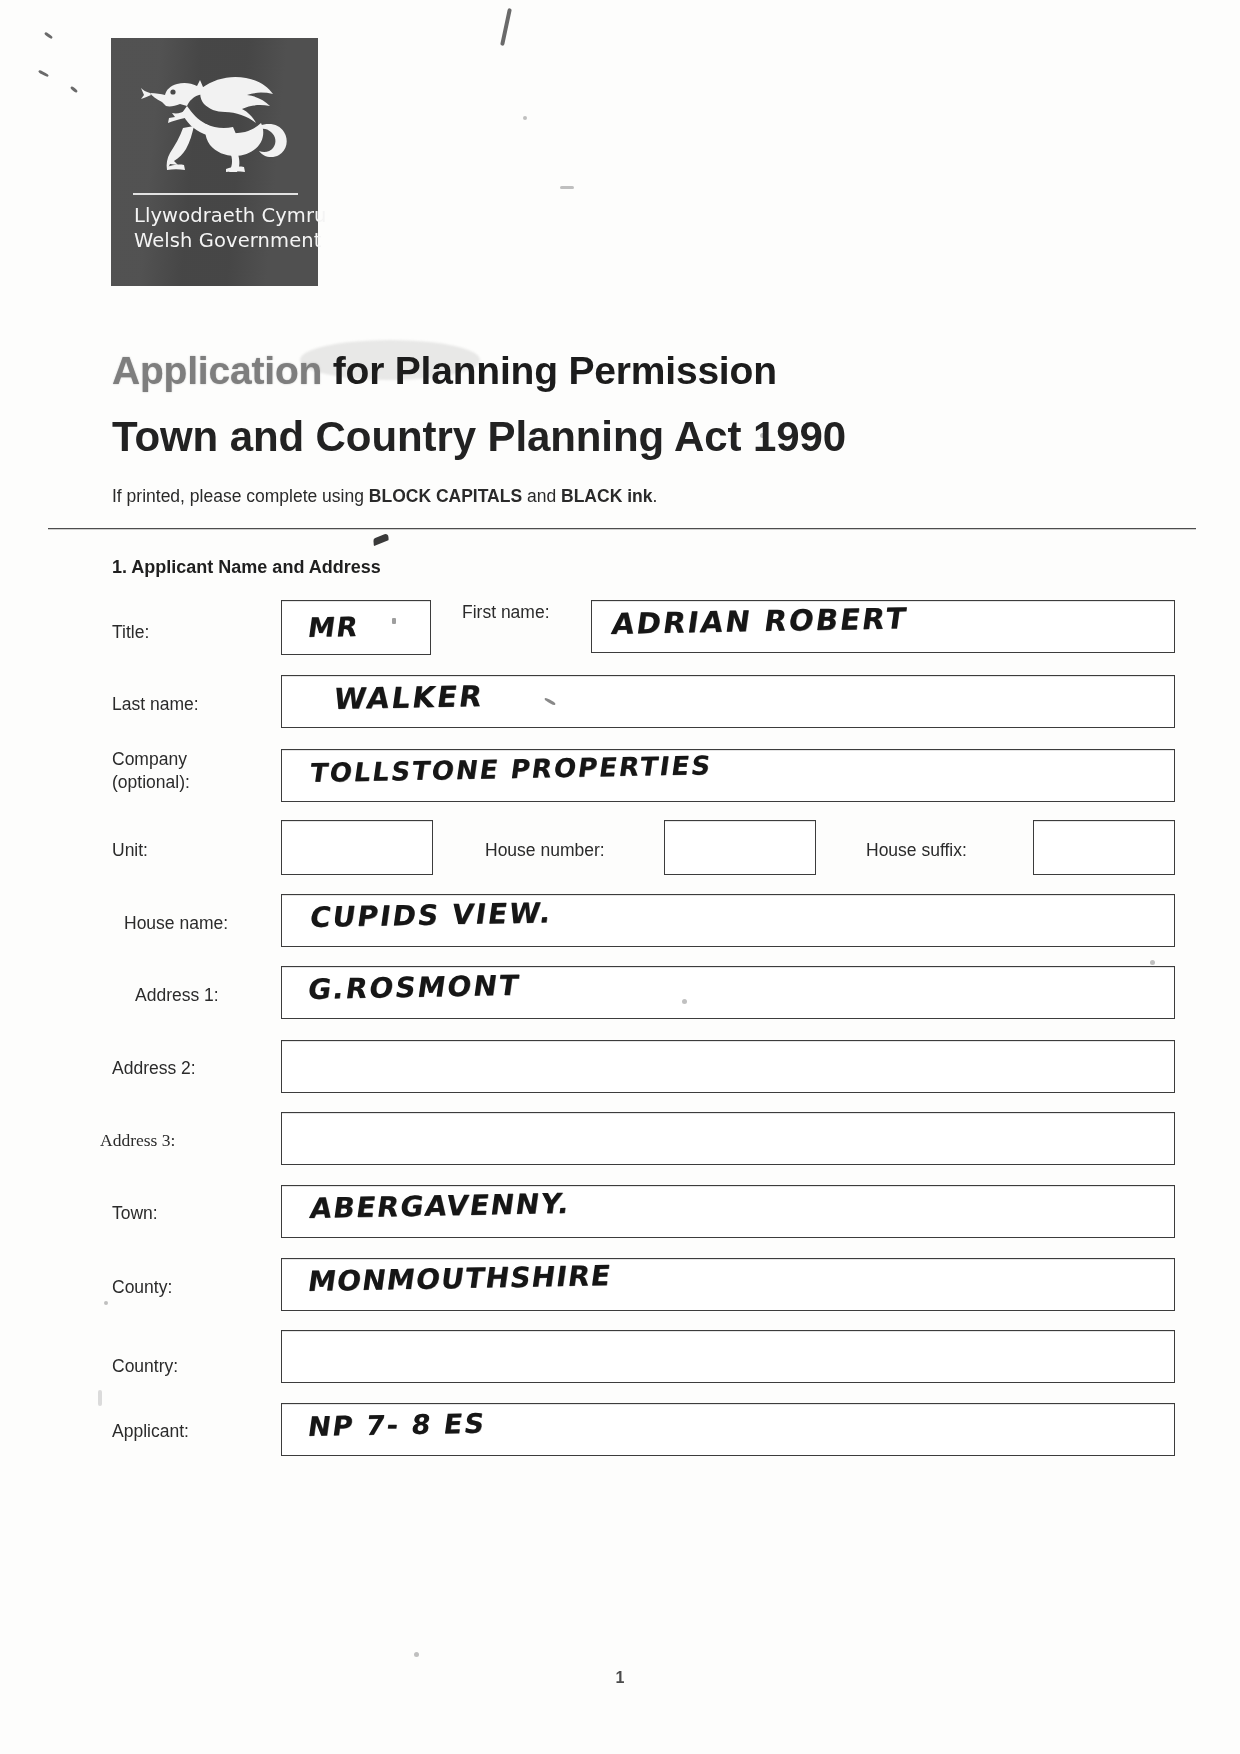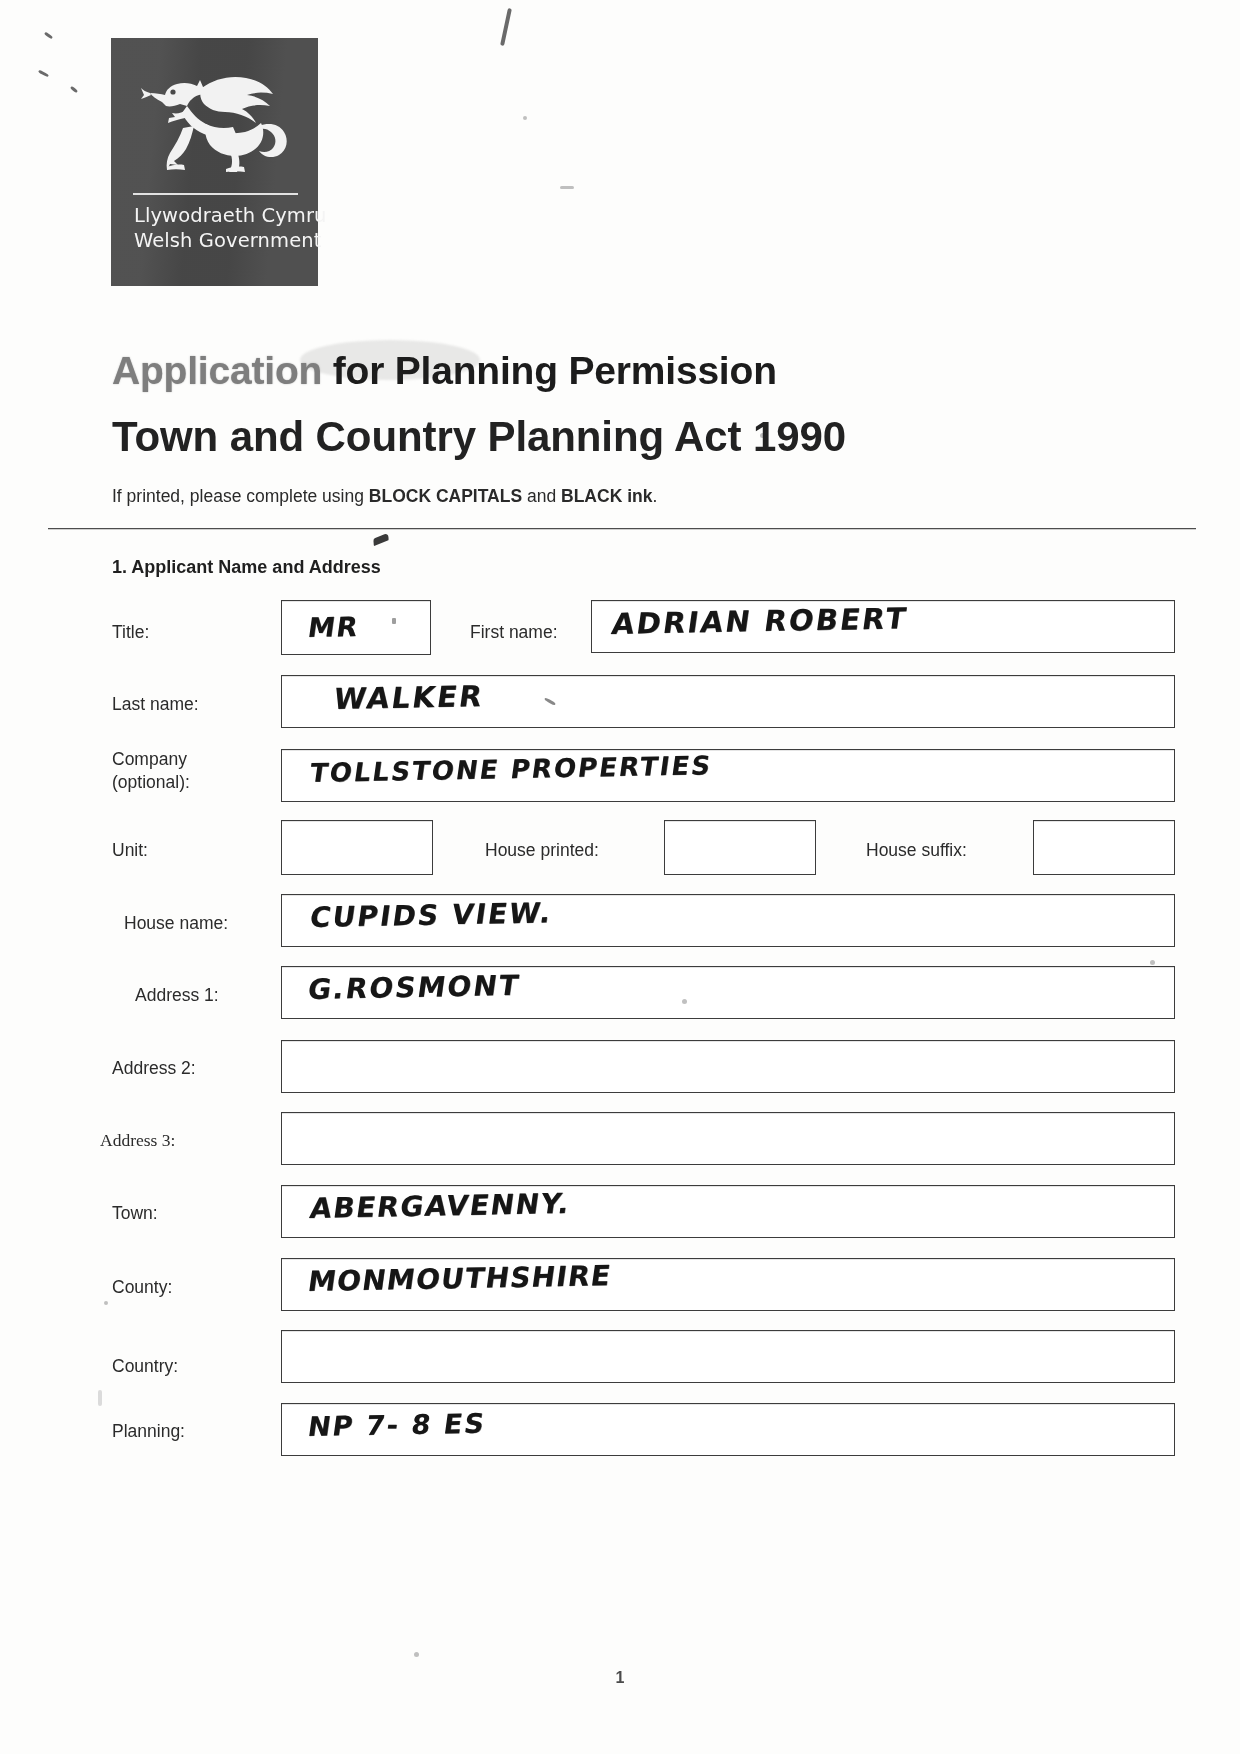--- a/index.html
+++ b/index.html
@@ -265,21 +265,21 @@
   <div id="divider"></div>
   <div id="section-tick"></div>
   <div id="section-heading">1. Applicant Name and Address</div>
 
   <div class="row">
     <div class="lbl" style="left:112px;top:622px;">Title:</div>
     <div class="box" style="left:281px;top:600px;width:150px;height:55px;">
       <div class="hand ink" style="left:26px;top:11px;font-size:27px;">MR</div>
       <div class="speck" style="left:110px;top:17px;width:4px;height:6px;border-radius:1px;opacity:.85;"></div>
     </div>
-    <div class="lbl" style="left:462px;top:622px;margin-left:8px;">First name:</div>
+    <div class="lbl" style="left:462px;top:602px;">First name:</div>
     <div class="box" style="left:591px;top:600px;width:584px;height:53px;">
       <div class="hand ink" style="left:20px;top:6px;font-size:29px;letter-spacing:2.2px;">ADRIAN ROBERT</div>
     </div>
   </div>
 
   <div class="row">
     <div class="lbl" style="left:112px;top:694px;">Last name:</div>
     <div class="box" style="left:281px;top:675px;width:894px;height:53px;">
       <div class="hand ink" style="left:52px;top:6px;font-size:29px;letter-spacing:2.2px;">WALKER</div>
       <div class="stray-mark" style="left:262px;top:24px;width:12px;height:3px;transform:rotate(30deg);opacity:.8;"></div>
@@ -295,21 +295,21 @@
       <div class="hand ink" style="left:28px;top:8px;font-size:26px;letter-spacing:2px;">TOLLSTONE PROPERTIES</div>
     </div>
   </div>
 
   <div class="row">
     <div class="lbl" style="left:112px;top:840px;">Unit:</div>
     <div class="box" style="left:281px;top:820px;width:152px;height:55px;">
       <div class="hand ink" style="left:18px;top:9px;font-size:27px;"></div>
     </div>
 
-    <div class="lbl" style="left:485px;top:840px;">House printed:</div>
+    <div class="lbl" style="left:485px;top:840px;">House number:</div>
     <div class="box" style="left:664px;top:820px;width:152px;height:55px;">
       <div class="hand ink" style="left:18px;top:9px;font-size:27px;"></div>
     </div>
 
     <div class="lbl" style="left:866px;top:840px;">House suffix:</div>
     <div class="box" style="left:1033px;top:820px;width:142px;height:55px;">
       <div class="hand ink" style="left:18px;top:9px;font-size:27px;"></div>
     </div>
   </div>
 
@@ -357,21 +357,21 @@
   </div>
 
   <div class="row">
     <div class="lbl" style="left:112px;top:1348px;margin-top:8px;">Country:</div>
     <div class="box" style="left:281px;top:1330px;width:894px;height:53px;">
       <div class="hand ink" style="left:26px;top:6px;font-size:28px;"></div>
     </div>
   </div>
 
   <div class="row">
-    <div class="lbl" style="left:112px;top:1421px;">Planning:</div>
+    <div class="lbl" style="left:112px;top:1421px;">Applicant:</div>
     <div class="box" style="left:281px;top:1403px;width:894px;height:53px;">
       <div class="hand ink" style="left:26px;top:7px;font-size:27px;letter-spacing:2px;">NP 7- 8 ES</div>
     </div>
   </div>
 
   <div id="footer-page">1</div>
 
 </div>
 
 </body></html>

